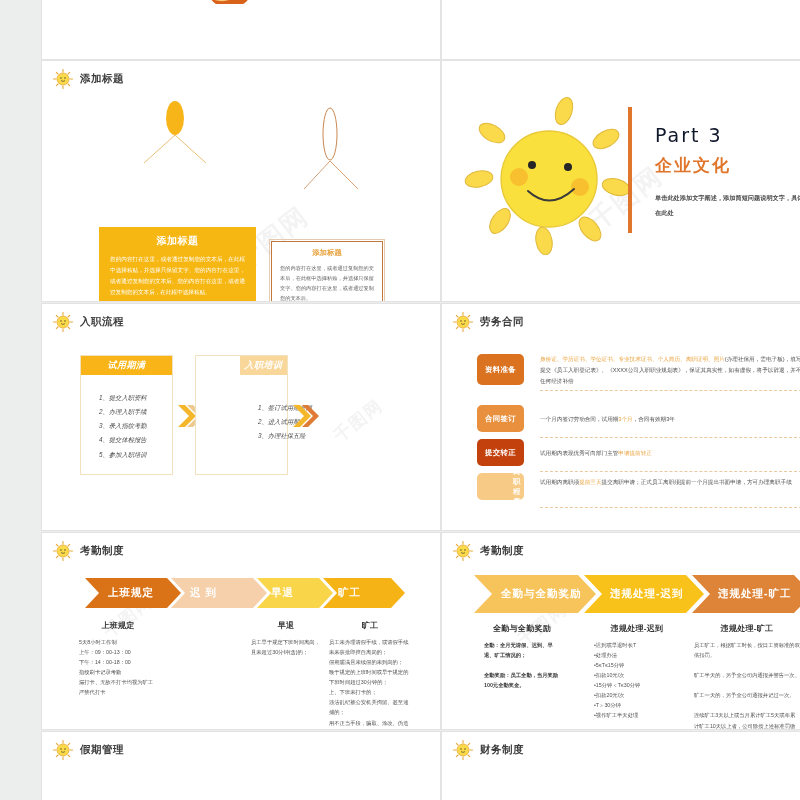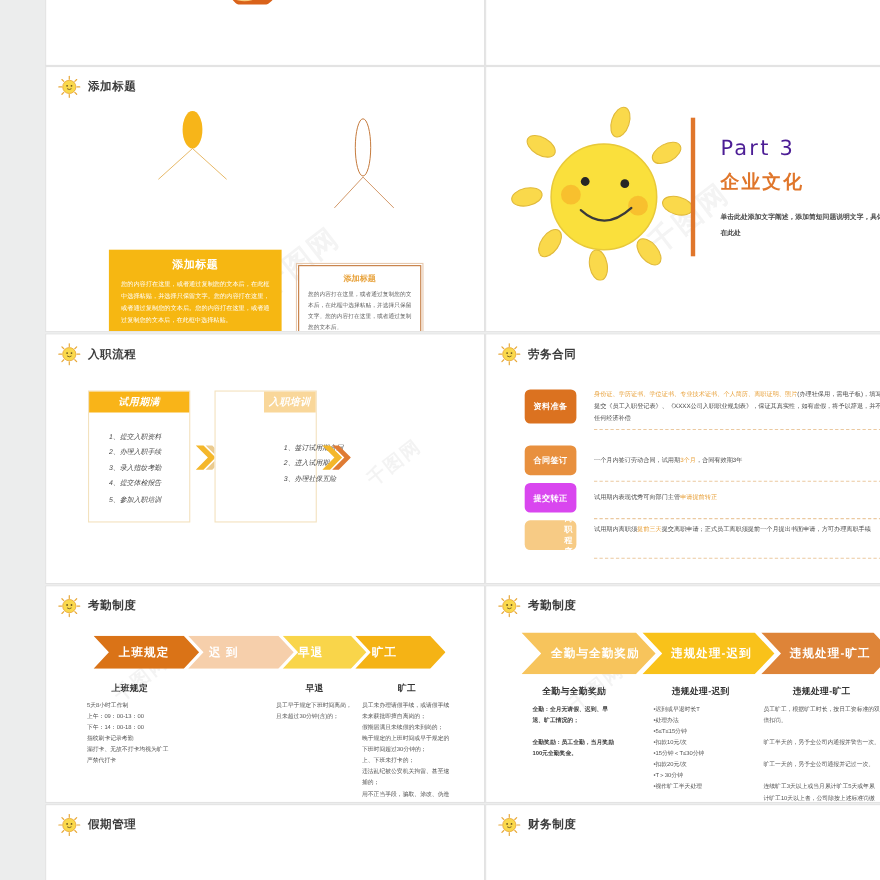--- a/index.html
+++ b/index.html
@@ -66,21 +66,21 @@
     text-align: justify;
   }
 
   
   .part-bar {
     position: absolute; left: 186px; top: 46px; width: 4px; height: 126px;
     background: #E0762B;
   }
   .part-label {
     position: absolute; left: 213px; top: 63px;
-    font-size: 19px; color: #4c1d95; letter-spacing: 2px;
+    font-size: 19px; color: #0f172a; letter-spacing: 2px;
     font-family: "DejaVu Sans", sans-serif;
   }
   .part-sub {
     position: absolute; left: 213px; top: 93px;
     font-size: 17px; color: #E0762B; font-weight: bold; letter-spacing: 2px;
   }
   .part-desc {
     position: absolute; left: 213px; top: 130px; width: 175px;
     font-size: 6.2px; color: #4a4a4a; line-height: 2.4; font-weight: bold;
   }
@@ -346,21 +346,21 @@
     <div class="lc-row" style="top:101px;">
       <div class="lc-badge" style="background:#E8903E;">合同签订</div>
       <div class="lc-text" style="top:9px;">
         <span>一个月内签订劳动合同，试用期</span><span class="hl">3个月</span><span>，合同有效期3年</span>
       </div>
       <div class="lc-line" style="top:32px;"></div>
       <div class="lc-dot" style="left:327px;top:31px;"></div>
     </div>
 
     <div class="lc-row" style="top:135px;">
-      <div class="lc-badge" style="background:#d946ef;">提交转正</div>
+      <div class="lc-badge" style="background:#c2410c;">提交转正</div>
       <div class="lc-text" style="top:9px;">
         <span>试用期内表现优秀可向部门主管</span><span class="hl">申请提前转正</span>
       </div>
       <div class="lc-line" style="top:32px;"></div>
       <div class="lc-dot" style="left:327px;top:31px;"></div>
     </div>
 
     <div class="lc-row" style="top:169px;">
       <div class="lc-badge" style="background:#F7CB85;padding-left:36px;">离职程序</div>
       <div class="lc-text" style="top:4px;">

